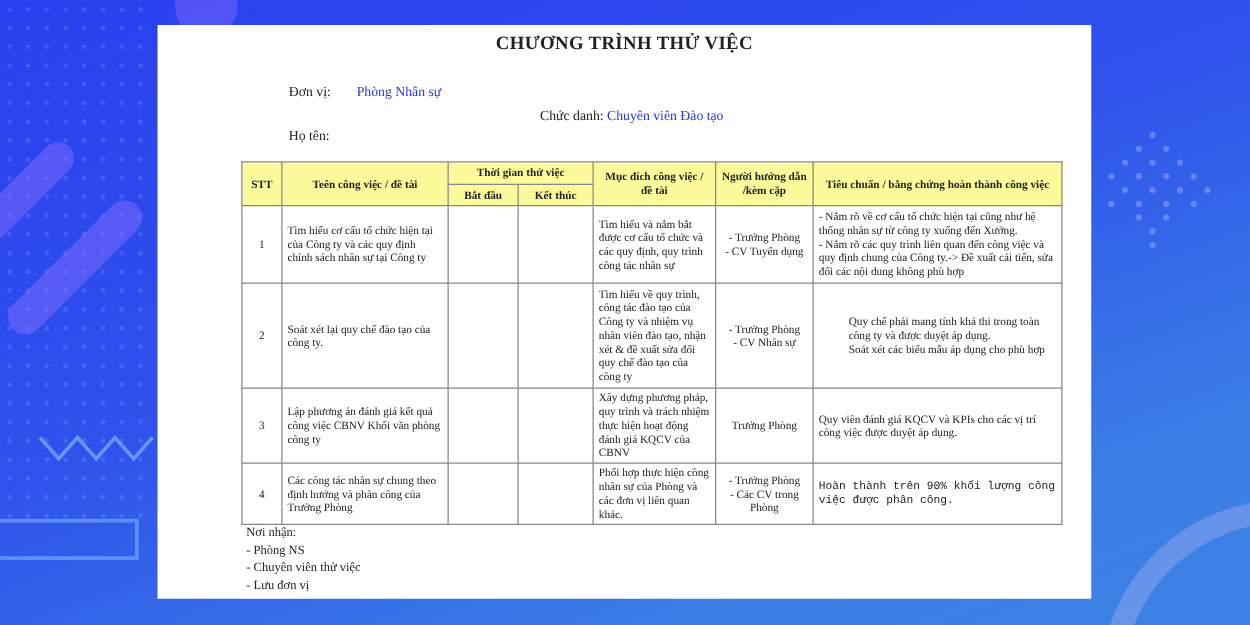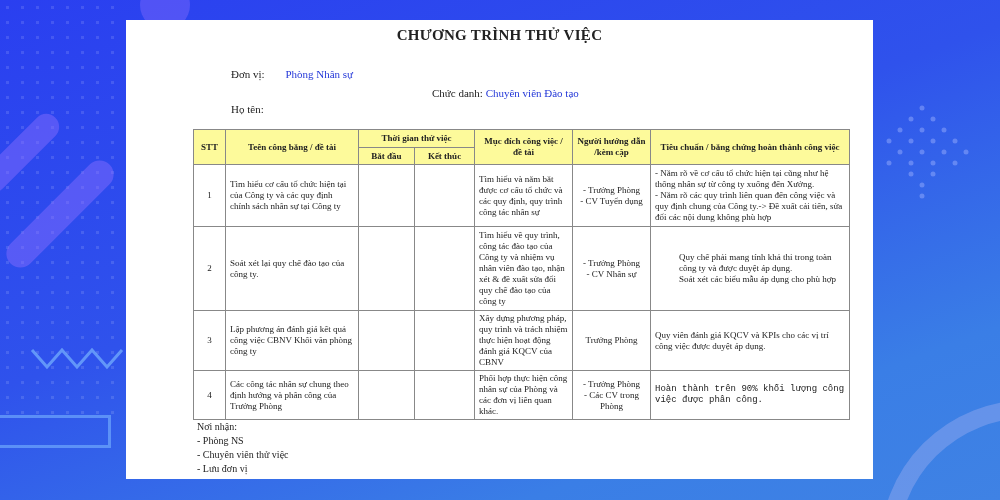--- a/index.html
+++ b/index.html
@@ -85,21 +85,21 @@
         <col style="width:133px">
         <col style="width:56px">
         <col style="width:60px">
       <col style="width:98px">
         <col style="width:78px">
         <col style="width:199px">
     </colgroup>
     <thead>
       <tr style="height:18px;">
         <th rowspan="2">STT</th>
-        <th rowspan="2">Teên công bằng / đề tài</th>
+        <th rowspan="2">Teên công việc / đề tài</th>
         <th colspan="2">Thời gian thử việc</th>
         <th rowspan="2">Mục đích công việc / đề tài</th>
         <th rowspan="2">Người hướng dẫn /kèm cặp</th>
         <th rowspan="2">Tiêu chuẩn / bằng chứng hoàn thành công việc</th>
       </tr>
       <tr style="height:17px;">
         <th>Bắt đầu</th>
         <th>Kết thúc</th>
       </tr>
     </thead>

